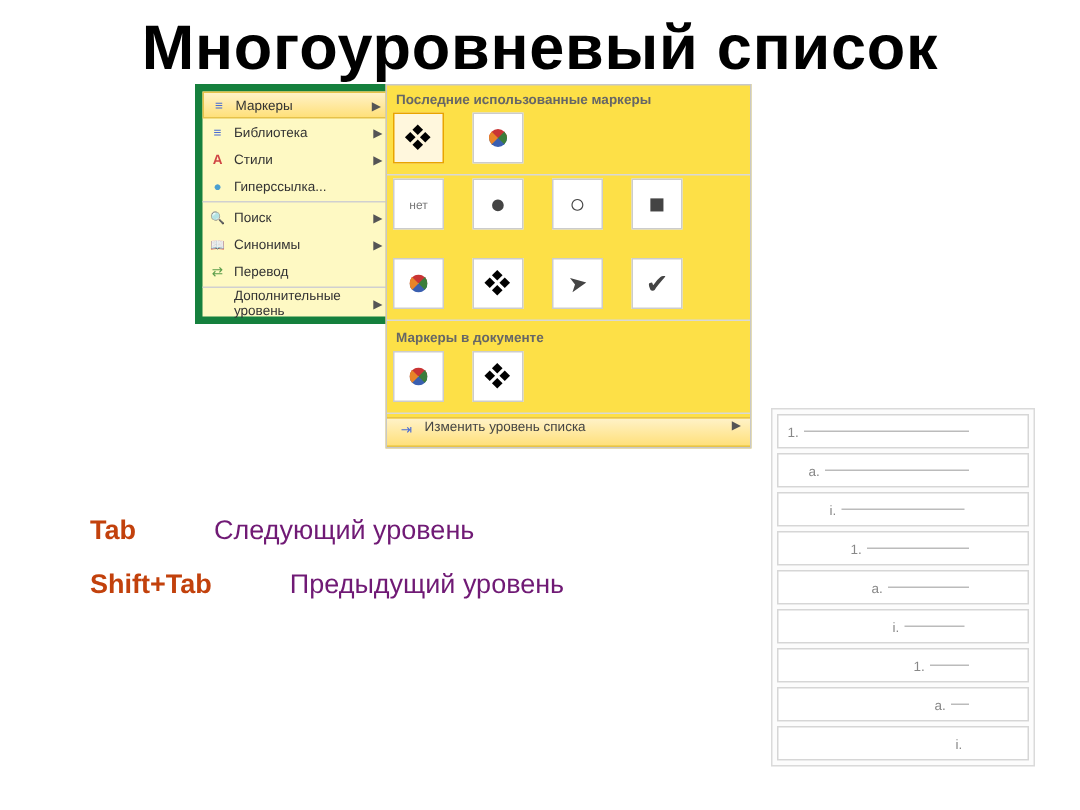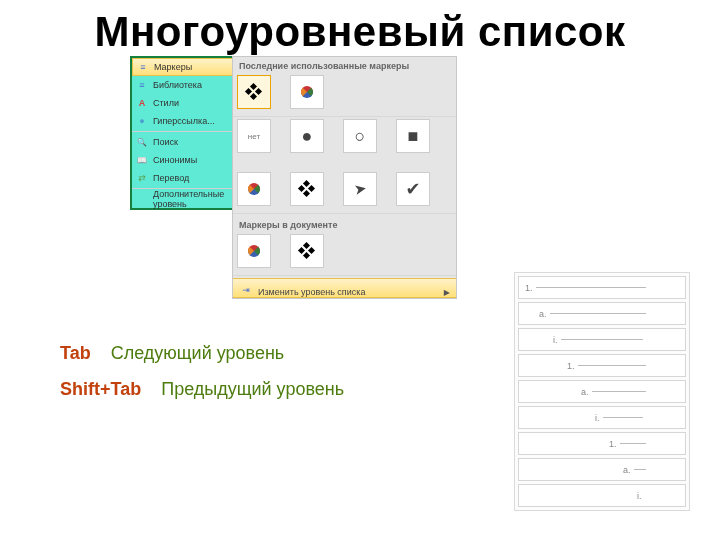--- a/index.html
+++ b/index.html
@@ -17,22 +17,22 @@
     text-align: center;
     padding-top: 8px;
     letter-spacing: 0.5px;
   }
 
   
   .ctx-menu {
     position: absolute;
     left: 130px; top: 56px;
     width: 133px;
-    background: #5eead4;
-    border: 2px solid #15803d;
+    background: #fef9c3;
+    border: 5px solid #15803d;
     font-size: 9px;
     color: #333;
   }
   .ctx-row {
     display: flex; align-items: center;
     height: 18px;
     padding: 0 3px;
     gap: 4px;
   }
   .ctx-row.sel {
@@ -45,23 +45,23 @@
     display:flex; align-items:center; justify-content:center;
     font-size:9px;
   }
   .ctx-label { flex:1; }
   .ctx-arrow { font-size:8px; color:#555; }
   .ctx-sep { height:1px; background:#d0d0d0; margin:1px 0; }
 
   
   .gallery {
     position: absolute;
-    left: 232px; top: 56px;
-    width: 225px;
-    background: #e5e5e5;
+    left: 257px; top: 56px;
+    width: 244px;
+    background: #fde047;
     border: 1px solid #c8c8c8;
     font-size: 9px;
     color: #444;
   }
   .g-head {
     padding: 4px 6px;
     font-weight: bold;
     color: #666;
     font-size: 9px;
   }
@@ -74,21 +74,21 @@
     width: 34px; height: 34px;
     border: 1px solid #ccc;
     background:#fff;
     display:flex; align-items:center; justify-content:center;
     font-size:18px;
   }
   .g-cell.small-txt { font-size:8px; color:#777;}
   .g-cell.sel { border:1px solid #e9a400; background:#fff7dd;}
   .g-sep { height:1px; background:#d8d8d8; margin:2px 0;}
   .g-foot {
-    display:flex; align-items:flex-end;
+    display:flex; align-items:flex-start;
     height: 20px;
     padding: 0 6px;
     gap:5px;
     font-size:9px;
   }
   .g-foot.sel {
     background: linear-gradient(#fff2c8, #ffe07a);
     border-top:1px solid #e6c24a;
     border-bottom:1px solid #e6c24a;
   }
@@ -121,21 +121,21 @@
   }
 
   
   .hints {
     position: absolute;
     left: 60px; top: 335px;
     font-size: 18px;
     line-height: 2;
   }
   .key { color:#c2410c; font-weight:bold; font-family: Arial Black, Arial, sans-serif;}
-  .desc { color:#4d7c0f; }
+  .desc { color:#701a75;margin-left:32px; }
 
   
   .ic-bullets:before{content:"≡";color:#4a6cd4;}
   .ic-num:before{content:"≡";color:#4a6cd4;}
   .ic-a:before{content:"A";color:#d04444;font-weight:bold;}
   .ic-world:before{content:"●";color:#4aa0d0;}
   .ic-search:before{content:"🔍";font-size:8px;}
   .ic-book:before{content:"📖";font-size:8px;}
   .ic-trans:before{content:"⇄";color:#5a9d4a;}
   .ic-indent:before{content:"⇥";color:#4a6cd4;}

